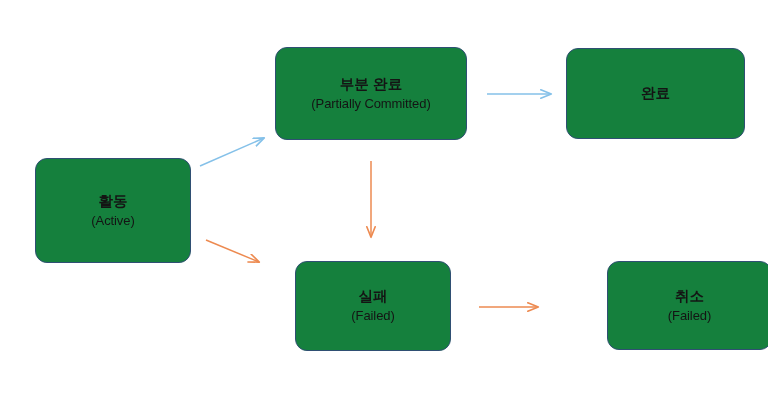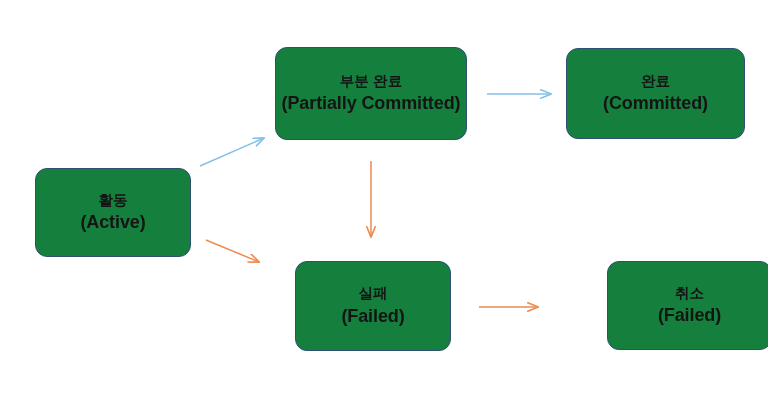--- a/index.html
+++ b/index.html
@@ -41,29 +41,29 @@
     color: #171717;
   }
   .label-ko {
     font-size: 14.5px;
     font-weight: 700;
     line-height: 1.35;
     letter-spacing: 0.1px;
     color: #141414;
   }
   .label-en {
-    font-size: 18px;
-    font-weight: 700;
+    font-size: 13px;
+    font-weight: 400;
     line-height: 1.35;
     letter-spacing: -0.1px;
     color: #141414;
     text-align: center;
   }
   
-  #box-active        { left: 35px;  top: 168px; width: 156px; height: 89px; }
+  #box-active        { left: 35px;  top: 158px; width: 156px; height: 105px; }
   #box-partially     { left: 275px; top: 47px;  width: 192px; height: 93px; }
   #box-committed     { left: 566px; top: 48px;  width: 179px; height: 91px; }
   #box-failed        { left: 295px; top: 261px; width: 156px; height: 90px; }
   #box-aborted       { left: 566px; top: 261px; width: 165px; height: 89px; margin-left: 41px; }
 </style>
 </head>
 <body>
 
 <div id="diagram">
 
@@ -93,21 +93,20 @@
     <div class="label-en">(Active)</div>
   </div>
 
   <div class="state-box" id="box-partially">
     <div class="label-ko">부분 완료</div>
     <div class="label-en">(Partially Committed)</div>
   </div>
 
   <div class="state-box" id="box-committed">
     <div class="label-ko">완료</div>
-    <div class="label-en">(Committed)</div>
   </div>
 
   <div class="state-box" id="box-failed">
     <div class="label-ko">실패</div>
     <div class="label-en">(Failed)</div>
   </div>
 
   <div class="state-box" id="box-aborted">
     <div class="label-ko">취소</div>
     <div class="label-en">(Failed)</div>

